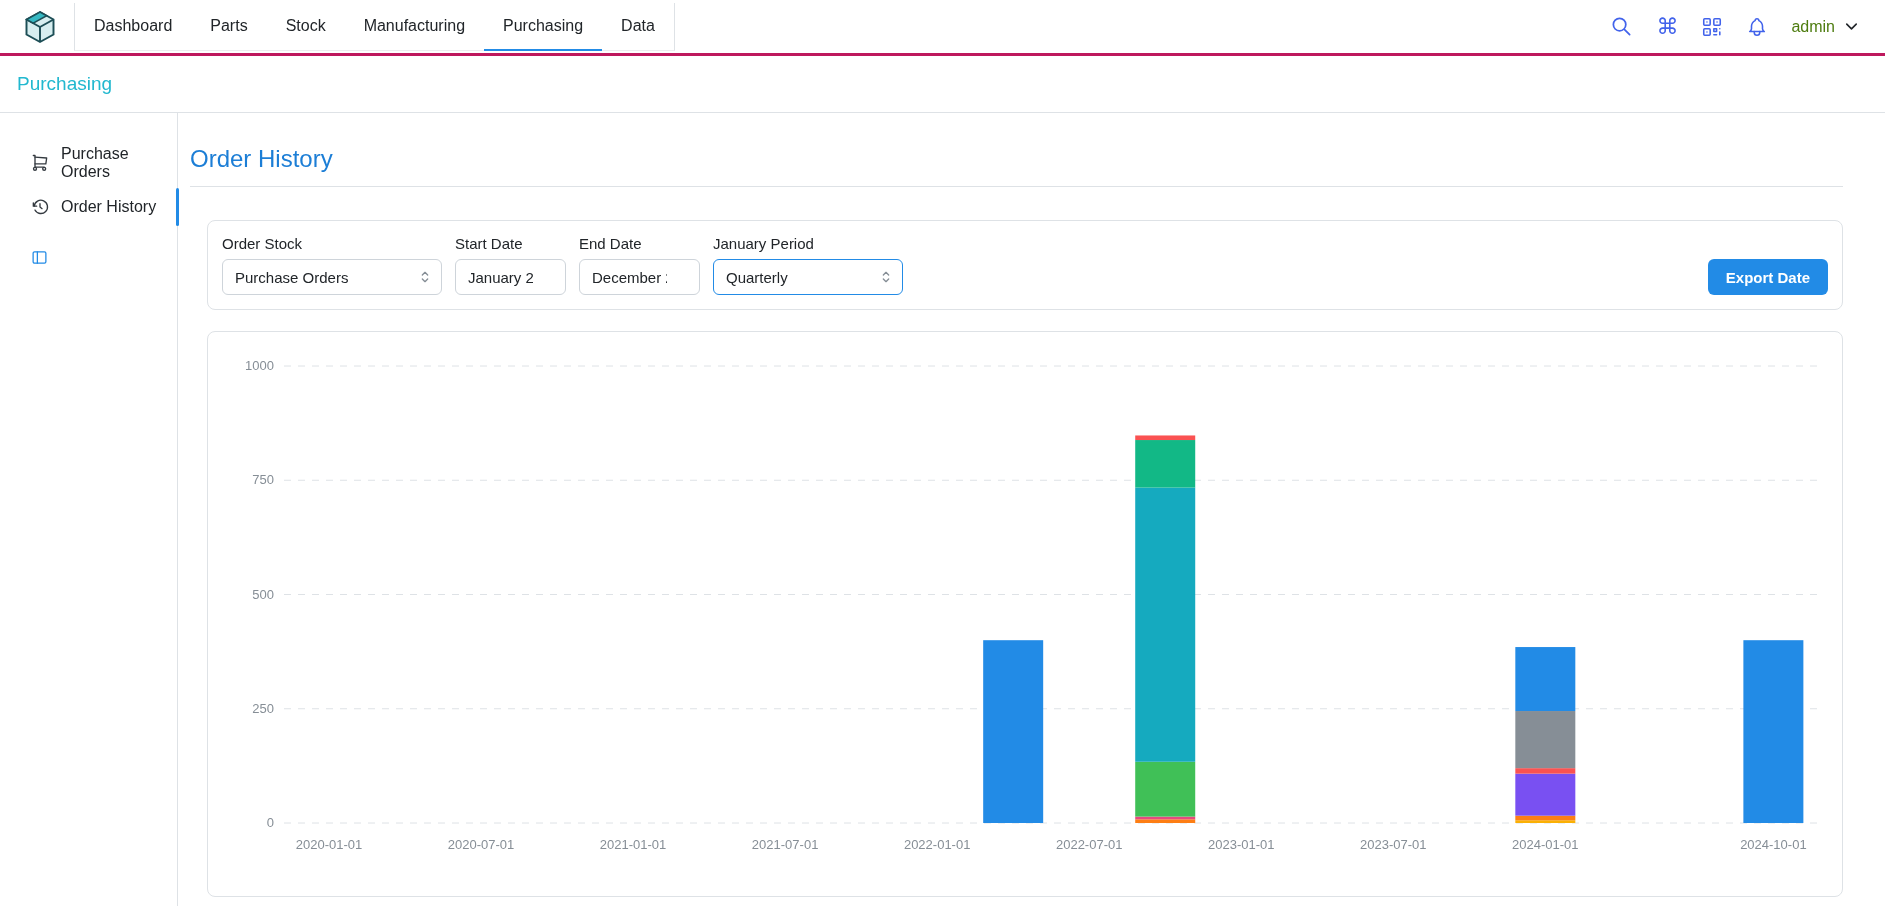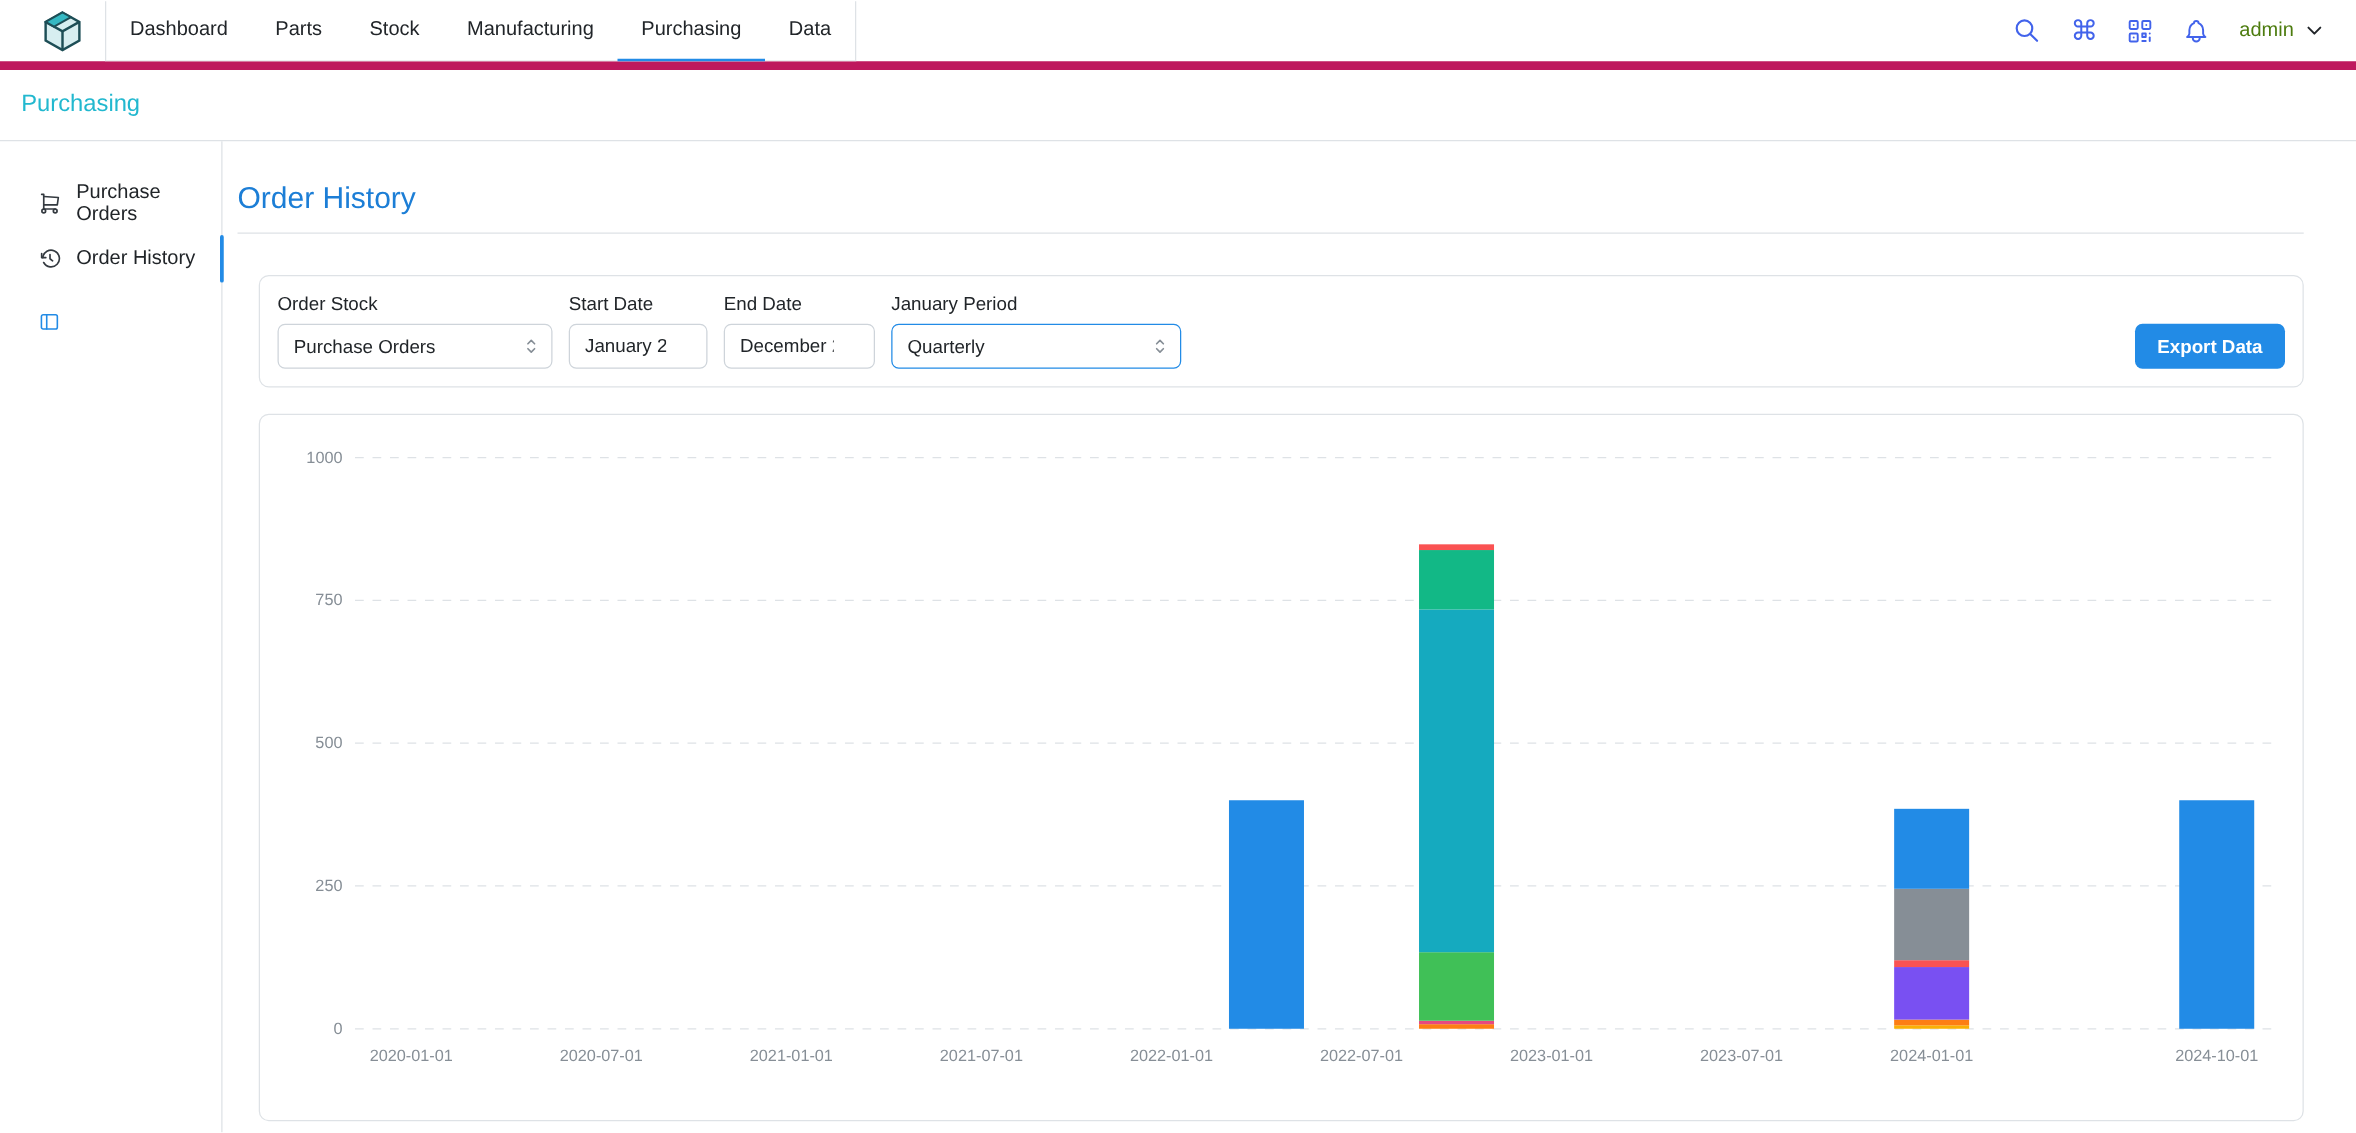--- a/index.html
+++ b/index.html
@@ -1,20 +1,20 @@
 <!DOCTYPE html>
 <html><head>
 <meta charset="utf-8">
 <style>
   *{box-sizing:border-box;margin:0;padding:0}
   html,body{width:1885px;height:906px}
   body{font-family:"Liberation Sans","DejaVu Sans",sans-serif;color:#212529;background:#fff;overflow:hidden;font-size:16px}
 
   
-  .header{height:56px;display:flex;align-items:center;padding:0 24px 0 32px;border-bottom:7px solid #be185d;background:#fff}
+  .header{height:56px;display:flex;align-items:center;padding:0 24px 0 22px;border-bottom:3px solid #be185d;background:#fff}
   .logo{margin-right:16px;display:flex;align-items:center}
   .nav-tabs{display:flex;height:48px;align-items:stretch;border-left:1px solid #dee2e6;border-right:1px solid #dee2e6;border-bottom:1px solid #eceef0}
   .nav-tab{display:flex;align-items:center;padding:0 19px;font-size:16px;cursor:pointer;color:#212529;border-bottom:2px solid transparent;margin-bottom:-1px;white-space:nowrap}
   .nav-tab.active{border-bottom-color:#228be6}
   .header-right{margin-left:auto;display:flex;align-items:center;gap:23px}
   .hicon{color:#4263eb;display:flex;align-items:center;cursor:pointer}
   .cmd-glyph{font-size:22px;line-height:1;color:#4263eb}
   .user-menu{display:flex;align-items:center;gap:7px;cursor:pointer}
   .user-name{font-size:16px;color:#4d7c0f}
 
@@ -37,21 +37,21 @@
   
   .filter-card{margin:33px 0 0 17px;border:1px solid #dee2e6;border-radius:8px;padding:14px 14px;display:flex;gap:13px}
   .field label{display:block;font-size:15px;font-weight:500;margin-bottom:7px;color:#212529}
   .control{height:36px;border:1px solid #ced4da;border-radius:6px;padding:0 12px;font-size:15px;font-family:inherit;color:#212529;background:#fff;outline:none;width:100%}
   .select-wrap{position:relative}
   .select-wrap .control{padding-right:32px;cursor:pointer}
   .selector-icon{position:absolute;right:9px;top:50%;transform:translateY(-50%);color:#868e96;pointer-events:none;display:flex}
   .w-ordertype{width:220px}
   .w-start{width:111px}
   .w-end{width:121px}
-  .w-grouping{width:232px}
+  .w-grouping{width:190px}
   .focused .control{border-color:#228be6}
   .export-btn{align-self:flex-end;margin-left:auto;height:36px;background:#228be6;color:#fff;border:none;border-radius:6px;font-size:15px;font-weight:600;padding:0 18px;cursor:pointer;font-family:inherit}
 
   
   .chart-card{margin:21px 0 0 17px;border:1px solid #dee2e6;border-radius:8px;padding:14px;height:566px}
   .chart-card svg{display:block;font-family:inherit}
 </style>
 </head>
 <body>
 
@@ -187,21 +187,21 @@
           <input class="control" readonly="" value="Quarterly" style="">
           <span class="selector-icon">
             <svg width="16" height="16" viewBox="0 0 24 24" fill="none" stroke="currentColor" stroke-width="2" stroke-linecap="round" stroke-linejoin="round">
               <polyline points="8 9 12 5 16 9"></polyline>
                 <polyline points="8 15 12 19 16 15"></polyline>
             </svg>
           </span>
         </div>
       </div>
 
-      <button class="export-btn">Export Data</button>
+      <button class="export-btn">Export Date</button>
     </div>
 
     <div class="chart-card">
       <svg id="chart-svg" width="1600" height="534">
           <line x1="62" x2="1596" y1="477" y2="477" stroke="#dee2e6" stroke-width="1" stroke-dasharray="7 7"></line>
           <text x="52" y="481" text-anchor="end" fill="#868e96" font-size="13">0</text>
           <line x1="62" x2="1596" y1="362.75" y2="362.75" stroke="#dee2e6" stroke-width="1" stroke-dasharray="7 7"></line>
           <text x="52" y="366.75" text-anchor="end" fill="#868e96" font-size="13">250</text>
           <line x1="62" x2="1596" y1="248.5" y2="248.5" stroke="#dee2e6" stroke-width="1" stroke-dasharray="7 7"></line>
           <text x="52" y="252.5" text-anchor="end" fill="#868e96" font-size="13">500</text>

